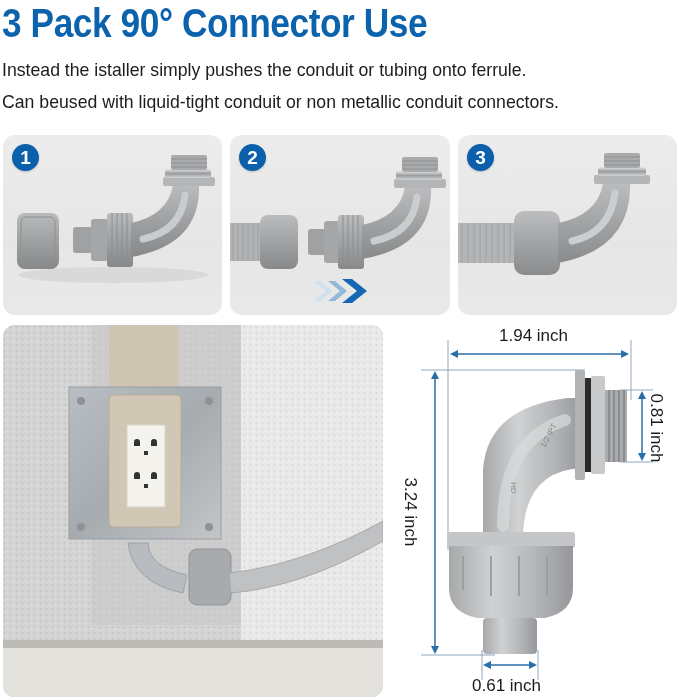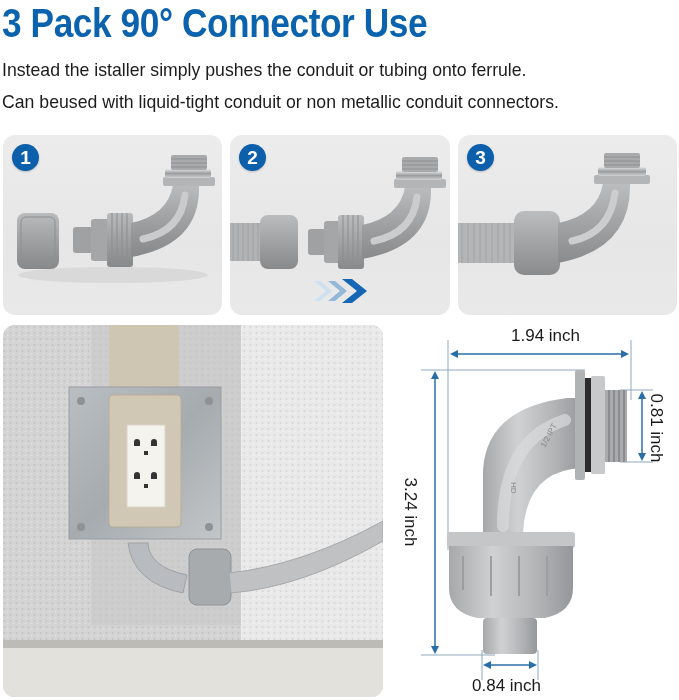--- a/index.html
+++ b/index.html
@@ -299,17 +299,17 @@
     <path d="M54 226 L178 226 L178 268 Q178 292 150 298 L82 298 Q54 292 54 268 Z" fill="url(#body)"></path>
     <g stroke="#9c9ea0" stroke-width="2" fill="none">
       <path d="M68 236 L68 270"></path>
         <path d="M96 236 L96 276"></path>
         <path d="M124 236 L124 276"></path>
         <path d="M152 236 L152 276"></path>
     </g>
 
     <rect x="88" y="298" width="54" height="36" rx="4" fill="url(#body)"></rect>
   </svg>
-  <div class="dim-label" style="left:104px;top:6px;margin-left:12px;">1.94 inch</div>
+  <div class="dim-label" style="left:104px;top:6px;">1.94 inch</div>
   <div class="dim-label vert" style="left:-20px;top:182px;transform:rotate(90deg);">3.24 inch</div>
   <div class="dim-label vert" style="left:226px;top:98px;transform:rotate(90deg);">0.81 inch</div>
-  <div class="dim-label" style="left:77px;top:356px;">0.84 inch</div>
+  <div class="dim-label" style="left:77px;top:356px;">0.61 inch</div>
 </div>
 
 </body></html>

